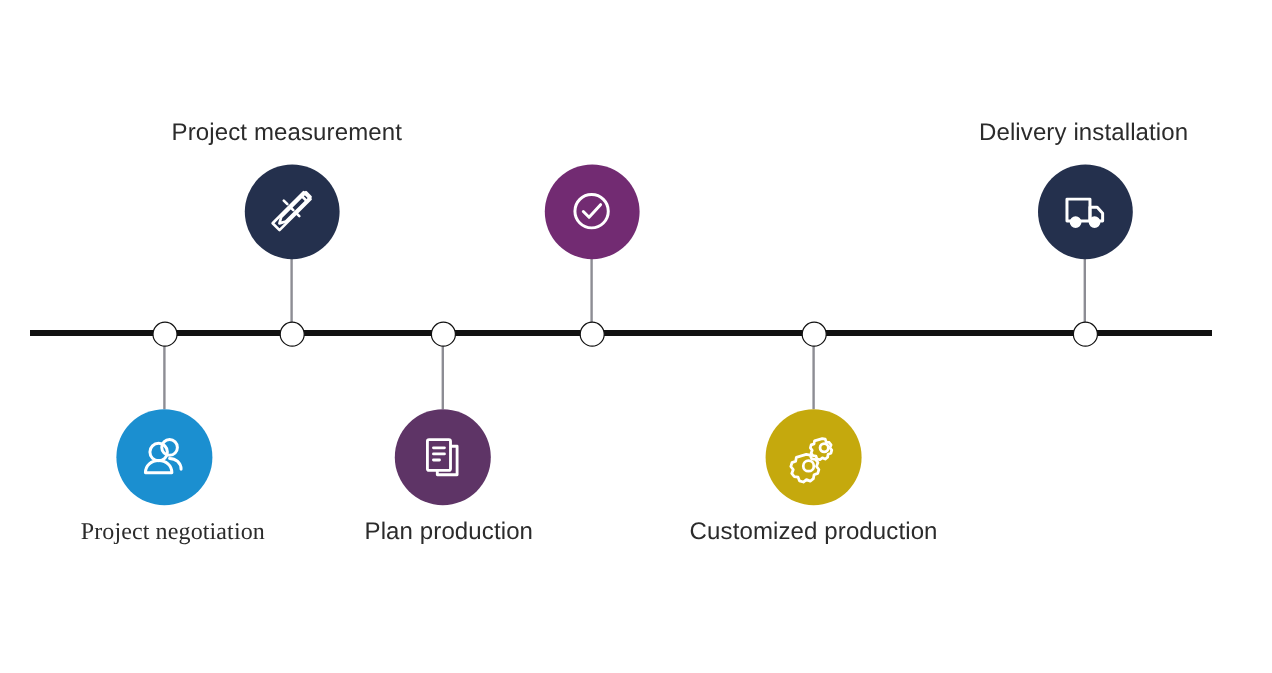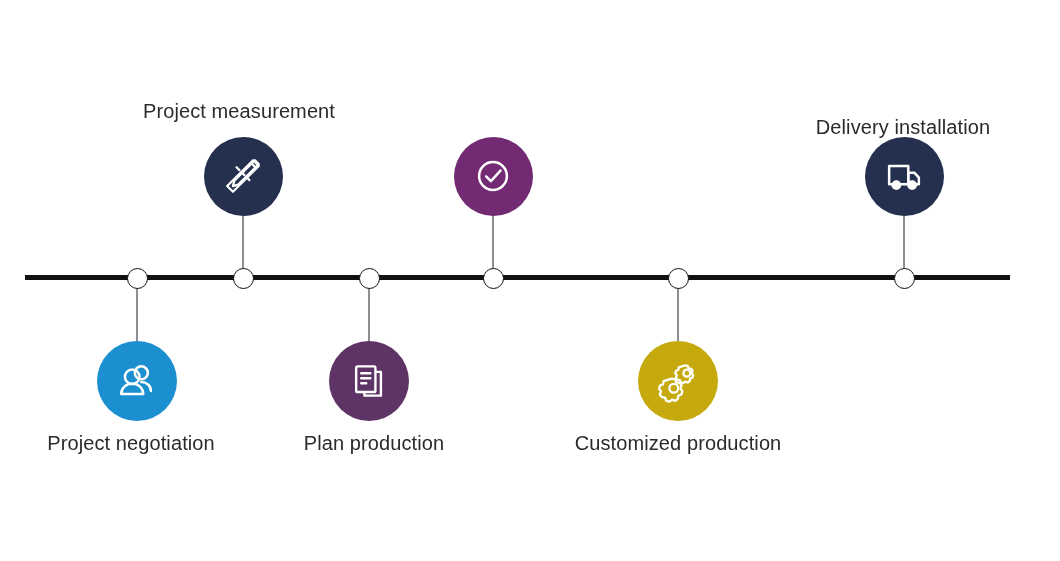--- a/index.html
+++ b/index.html
@@ -97,21 +97,21 @@
   <div class="disc" style="left:97px; top:341px; width:80px; height:80px; background:#1b8fd0;">
     <span>
       <svg width="46" height="46" viewBox="0 0 48 48" fill="none" stroke="#ffffff" stroke-width="2.6" stroke-linecap="round" stroke-linejoin="round">
         <circle cx="28.5" cy="15.5" r="6.8"></circle>
         <path d="M38.5 34.5c0-5.6-4.6-9.4-10-9.4"></path>
         <circle cx="19" cy="19.5" r="7.6"></circle>
         <path d="M7.5 37.5c0-6.4 5.2-10.6 11.5-10.6s11.5 4.2 11.5 10.6z"></path>
       </svg>
     </span>
   </div>
-  <div class="step-label" style="left:131px; top:432px;">Project negotiation</div>
+  <div class="step-label" style="left:144px; top:432px;font-family:Liberation Serif, serif;">Project negotiation</div>
 
   <div class="disc" style="left:203.5px; top:136.5px; width:79px; height:79px; background:#24304d;">
     <span>
       <svg width="46" height="46" viewBox="0 0 48 48" fill="none" stroke="#ffffff" stroke-width="2.3" stroke-linejoin="round" stroke-linecap="round">
 
         <path d="M36.5 7.5l4 4-21.5 21.5-5.6 1.6 1.6-5.6z"></path>
         <path d="M33 11l4 4"></path>
 
         <path d="M13.5 7.5l-6 6 27 27 6-6z" transform="rotate(90 24 24)"></path>
         <path d="M17.2 14.8l3.1 3.1M22.4 20l3.1 3.1M27.6 25.2l3.1 3.1"></path>
@@ -159,15 +159,15 @@
       <svg width="46" height="46" viewBox="0 0 48 48" fill="none" stroke="#ffffff" stroke-width="2.6" stroke-linejoin="round" stroke-linecap="round">
         <path d="M8.5 13.5h20v19h-20z"></path>
         <path d="M28.5 20.5h6.3l4.7 5.2v6.8h-11z"></path>
         <circle cx="16" cy="33.5" r="3.8" fill="#ffffff" stroke="none"></circle>
         <circle cx="32.5" cy="33.5" r="3.8" fill="#ffffff" stroke="none"></circle>
         <circle cx="16" cy="33.5" r="3.8"></circle>
         <circle cx="32.5" cy="33.5" r="3.8"></circle>
       </svg>
     </span>
   </div>
-  <div class="step-label" style="left:903px; top:100px;margin-top:16px;">Delivery installation</div>
+  <div class="step-label" style="left:903px; top:100px;">Delivery installation</div>
 
 </div>
 
 </body></html>

